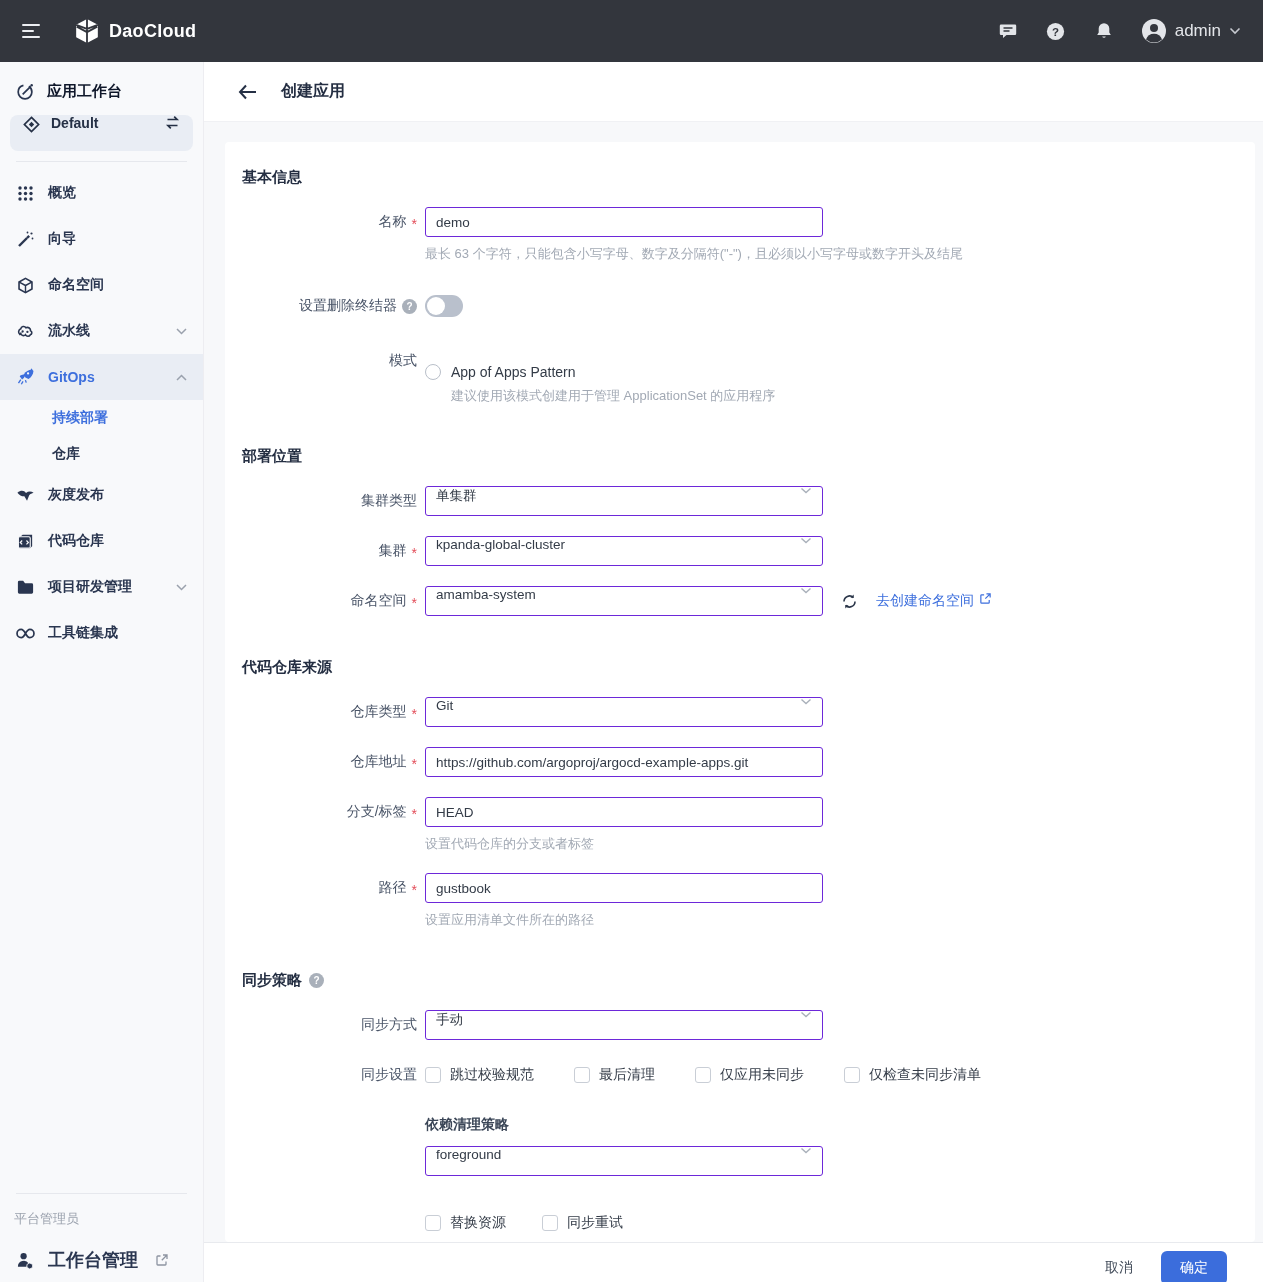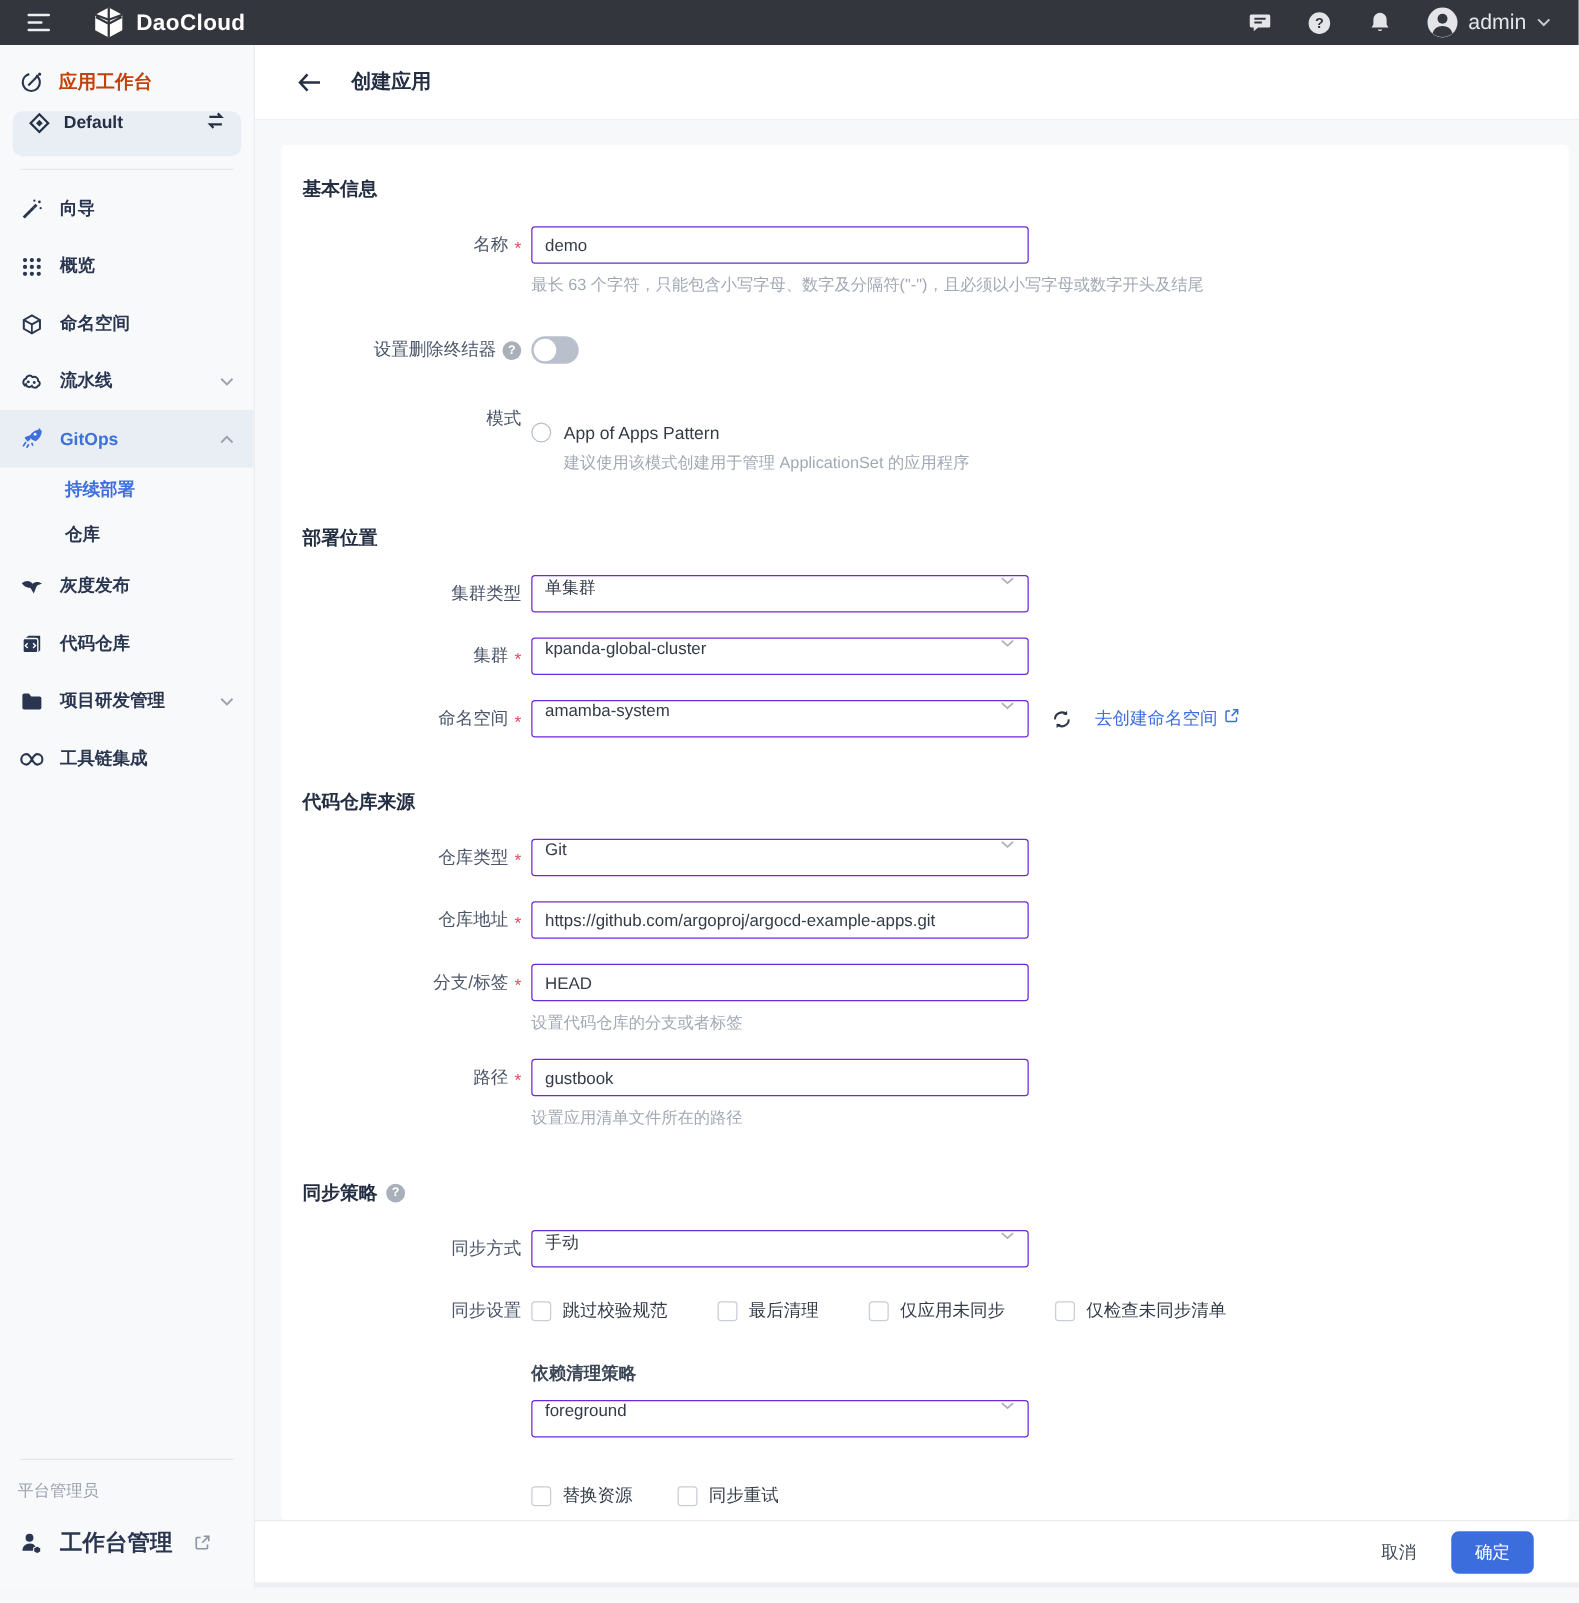--- a/index.html
+++ b/index.html
@@ -1,41 +1,41 @@
 <!DOCTYPE html>
 <html><head>
 <meta charset="utf-8">
 <style>
   * { margin:0; padding:0; box-sizing:border-box; }
   html,body { width:1263px; height:1282px; overflow:hidden;
     font-family:"Liberation Sans","DejaVu Sans",sans-serif; background:#f7f8fa; }
 
   
-  .topbar { height:36px; background:#33363d; display:flex; align-items:center;
+  .topbar { height:62px; background:#33363d; display:flex; align-items:center;
     padding:0 22px; color:#e8eaee; }
   .hamburger { width:20px; display:flex; flex-direction:column; gap:4px; cursor:pointer; }
   .hamburger span { height:2px; background:#eceef2; border-radius:1px; }
   .hamburger span:nth-child(1){ width:18px; } .hamburger span:nth-child(2){ width:12px; }
   .hamburger span:nth-child(3){ width:18px; }
   .brand { display:flex; align-items:center; gap:9px; margin-left:32px; }
   .brand-name { font-size:18px; font-weight:bold; color:#fff; letter-spacing:.3px; }
   .topbar-right { margin-left:auto; display:flex; align-items:center; gap:26px; }
   .tb-icon { width:22px; height:22px; display:flex; align-items:center; justify-content:center; cursor:pointer; }
   .user-chip { display:flex; align-items:center; gap:8px; cursor:pointer; }
   .user-name { font-size:17px; color:#e3e5e9; }
 
   
   .app { display:flex; height:1234px; }
   .sidebar { width:204px; background:#f8f9fb; border-right:1px solid #ededf1;
     display:flex; flex-direction:column; }
   .main { flex:1; display:flex; flex-direction:column; background:#f7f8fa; min-width:0; }
 
   
   .wb-head { display:flex; align-items:center; gap:12px; padding:20px 16px 14px 16px; }
-  .wb-title { font-size:15px; font-weight:bold; color:#c2410c; }
+  .wb-title { font-size:15px; font-weight:bold; color:#0f172a; }
   .ws-pill { margin:0 10px; background:#e9edf4; border-radius:8px; height:36px;
     display:flex; align-items:flex-start; padding:0 12px; gap:10px; cursor:pointer; }
   .ws-name { font-size:14px; font-weight:bold; color:#253045; flex:1; }
   .sb-divider { height:1px; background:#e6e8ed; margin:10px 16px 4px 16px; }
   .nav { flex:1; overflow:hidden; padding-top:4px; }
   .nav-item { height:46px; display:flex; align-items:center; padding:0 16px; gap:13px;
     cursor:pointer; color:#2a3650; }
   .nav-item .nav-label { font-size:14px; font-weight:bold; color:#2a3650; }
   .nav-item.active { background:#e9edf4; }
   .nav-item.active .nav-label { color:#3d6fdd; }
@@ -190,47 +190,47 @@
         <svg width="17" height="15" viewBox="0 0 17 15">
             <path d="M3.5 4.5h9.5l-2.8-2.8M13.5 10.5H4l2.8 2.8" stroke="#253045" stroke-width="1.7" fill="none"></path>
           </svg>
       </span>
     </div>
     <div class="sb-divider"></div>
 
     <div class="nav">
       <div class="nav-item">
         <span class="nav-icon">
-          <svg width="19" height="19" viewBox="0 0 19 19">
-              <path d="m3 16 8-8" stroke="#2a3650" stroke-width="2.4"></path>
-              <path d="m11 8 2.2-2.2" stroke="#2a3650" stroke-width="2.4"></path>
-              <circle cx="15.5" cy="3.5" r="1.1" fill="#2a3650"></circle>
-              <circle cx="11.5" cy="2.5" r=".9" fill="#2a3650"></circle>
-              <circle cx="16.5" cy="8.5" r=".9" fill="#2a3650"></circle>
-            </svg>
-        </span>
-        <span class="nav-label">向导</span>
-      </div>
-      <div class="nav-item">
-        <span class="nav-icon">
           <svg width="17" height="17" viewBox="0 0 17 17">
               <g fill="#2a3650">
                 <circle cx="3" cy="3" r="1.7"></circle>
                 <circle cx="8.5" cy="3" r="1.7"></circle>
                 <circle cx="14" cy="3" r="1.7"></circle>
                 <circle cx="3" cy="8.5" r="1.7"></circle>
                 <circle cx="8.5" cy="8.5" r="1.7"></circle>
                 <circle cx="14" cy="8.5" r="1.7"></circle>
                 <circle cx="3" cy="14" r="1.7"></circle>
                 <circle cx="8.5" cy="14" r="1.7"></circle>
                 <circle cx="14" cy="14" r="1.7"></circle>
               </g>
             </svg>
         </span>
         <span class="nav-label">概览</span>
+      </div>
+      <div class="nav-item">
+        <span class="nav-icon">
+          <svg width="19" height="19" viewBox="0 0 19 19">
+              <path d="m3 16 8-8" stroke="#2a3650" stroke-width="2.4"></path>
+              <path d="m11 8 2.2-2.2" stroke="#2a3650" stroke-width="2.4"></path>
+              <circle cx="15.5" cy="3.5" r="1.1" fill="#2a3650"></circle>
+              <circle cx="11.5" cy="2.5" r=".9" fill="#2a3650"></circle>
+              <circle cx="16.5" cy="8.5" r=".9" fill="#2a3650"></circle>
+            </svg>
+        </span>
+        <span class="nav-label">向导</span>
       </div>
       <div class="nav-item">
         <span class="nav-icon">
           <svg width="19" height="19" viewBox="0 0 20 20">
               <path d="M10 2.5 16.8 6.3v7.4L10 17.5l-6.8-3.8V6.3z" fill="none" stroke="#2a3650" stroke-width="1.7"></path>
               <path d="M10 10 3.4 6.4M10 10l6.6-3.6M10 10v7.3" stroke="#2a3650" stroke-width="1.5"></path>
             </svg>
         </span>
         <span class="nav-label">命名空间</span>
       </div>

